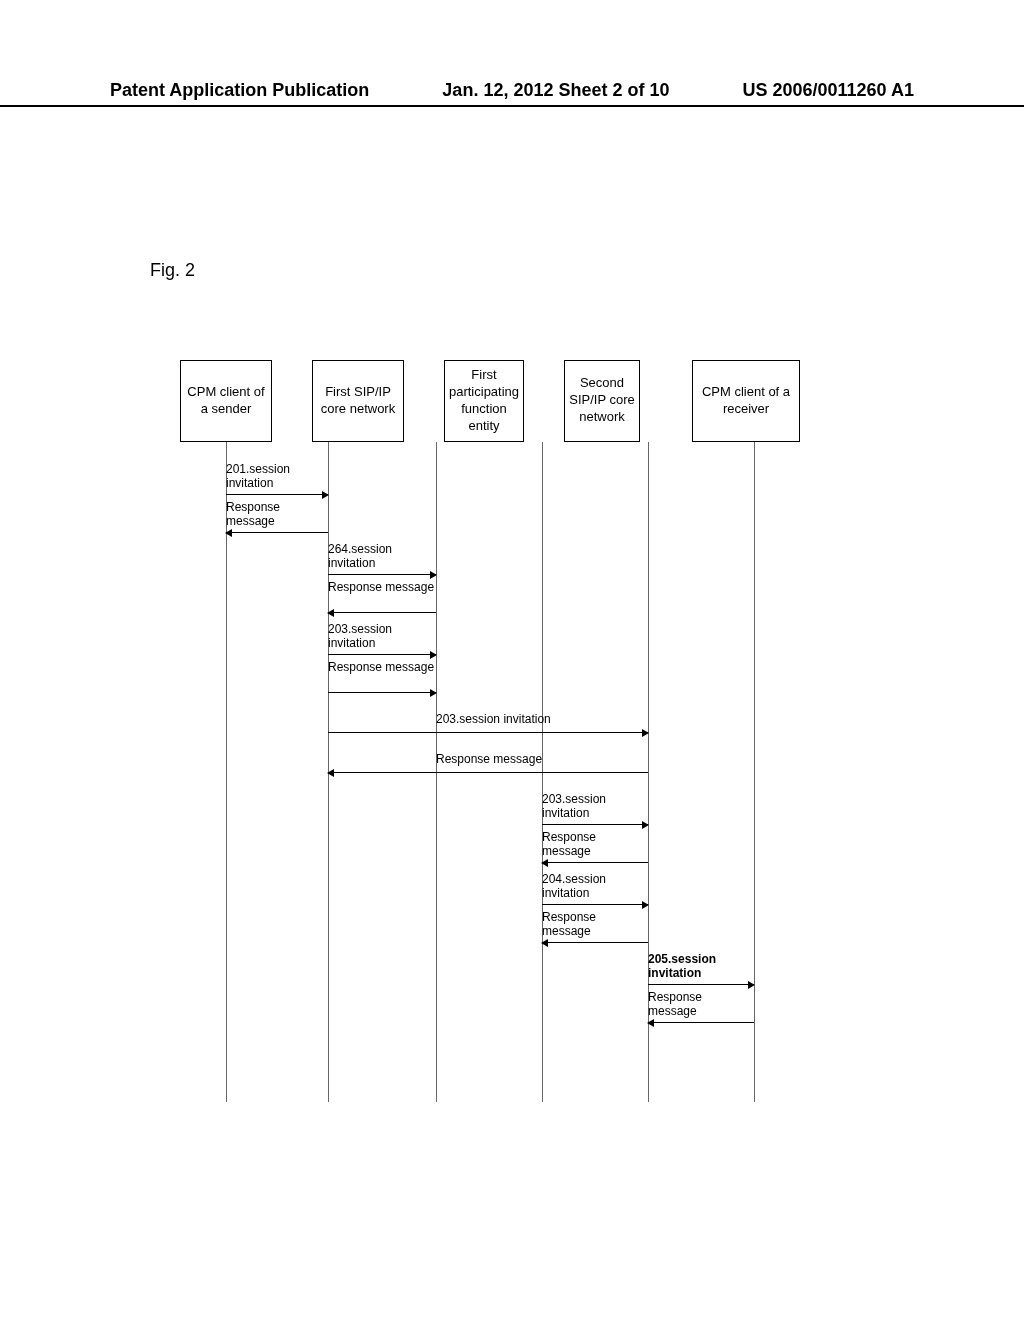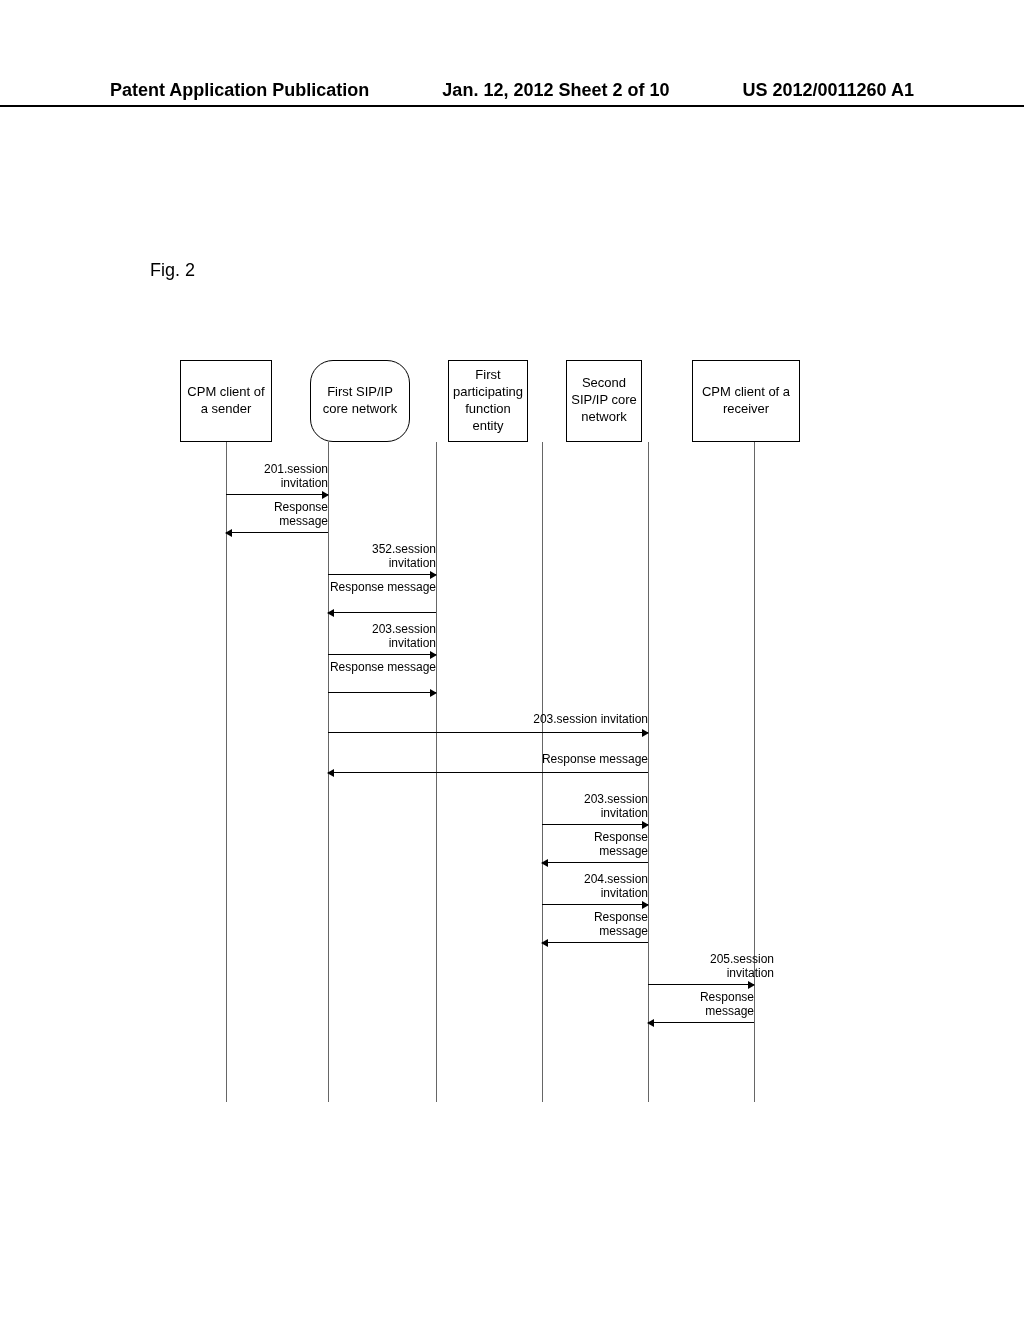--- a/index.html
+++ b/index.html
@@ -63,21 +63,21 @@
     .lifeline {
       position: absolute;
       top: 0;
       width: 1px;
       height: 660px;
       background: #666;
     }
     .msg {
       position: absolute;
       font-size: 12px;
-      text-align: right;
+      text-align: left;
       line-height: 1.2;
     }
     .arrow {
       position: absolute;
       height: 1px;
       background: #000;
     }
     .arrow.right::after {
       content: '';
       position: absolute;
@@ -97,49 +97,49 @@
       border-bottom: 4px solid transparent;
     }
   </style>
 </head>
 <body>
 
 <div class="header">
   <div class="header-row">
     <span>Patent Application Publication</span>
     <span>Jan. 12, 2012  Sheet 2 of 10</span>
-    <span>US 2012/0011260 A1</span>
+    <span>US 2006/0011260 A1</span>
   </div>
 </div>
 
 <div class="figure-label">Fig. 2</div>
 
 <div class="diagram">
   <div class="actors">
     <div class="actor-box" style="width:92px;">CPM client of a sender</div>
-    <div class="actor-box" style="width:100px;border-radius:23px;">First SIP/IP core network</div>
+    <div class="actor-box" style="width:92px;">First SIP/IP core network</div>
     <div class="actor-box" style="width:80px;">First participating function entity</div>
     <div class="actor-box" style="width:76px;">Second SIP/IP core network</div>
     <div class="actor-box" style="width:108px;margin-left:12px;">CPM client of a receiver</div>
   </div>
 
   <div class="lifelines">
     <div class="lifeline" style="left:46px;"></div>
     <div class="lifeline" style="left:148px;"></div>
     <div class="lifeline" style="left:256px;"></div>
     <div class="lifeline" style="left:362px;"></div>
     <div class="lifeline" style="left:468px;"></div>
     <div class="lifeline" style="left:574px;"></div>
 
     <div class="msg" style="left:46px; top:20px; width:102px;">201.session invitation</div>
     <div class="arrow right" style="left:46px; top:52px; width:102px;"></div>
     <div class="msg" style="left:46px; top:58px; width:102px;">Response message</div>
     <div class="arrow left" style="left:46px; top:90px; width:102px;"></div>
 
-    <div class="msg" style="left:148px; top:100px; width:108px;">352.session invitation</div>
+    <div class="msg" style="left:148px; top:100px; width:108px;">264.session invitation</div>
     <div class="arrow right" style="left:148px; top:132px; width:108px;"></div>
     <div class="msg" style="left:148px; top:138px; width:108px;">Response message</div>
     <div class="arrow left" style="left:148px; top:170px; width:108px;"></div>
 
     <div class="msg" style="left:148px; top:180px; width:108px;">203.session invitation</div>
     <div class="arrow right" style="left:148px; top:212px; width:108px;"></div>
     <div class="msg" style="left:148px; top:218px; width:108px;">Response message</div>
     <div class="arrow right" style="left:148px; top:250px; width:108px;"></div>
 
     <div class="msg" style="left:256px; top:270px; width:212px;">203.session invitation</div>
@@ -150,18 +150,18 @@
     <div class="msg" style="left:362px; top:350px; width:106px;">203.session invitation</div>
     <div class="arrow right" style="left:362px; top:382px; width:106px;"></div>
     <div class="msg" style="left:362px; top:388px; width:106px;">Response message</div>
     <div class="arrow left" style="left:362px; top:420px; width:106px;"></div>
 
     <div class="msg" style="left:362px; top:430px; width:106px;">204.session invitation</div>
     <div class="arrow right" style="left:362px; top:462px; width:106px;"></div>
     <div class="msg" style="left:362px; top:468px; width:106px;">Response message</div>
     <div class="arrow left" style="left:362px; top:500px; width:106px;"></div>
 
-    <div class="msg" style="left:488px; top:510px; width:106px;">205.session invitation</div>
+    <div class="msg" style="left:468px; top:510px; width:106px;font-weight:bold;">205.session invitation</div>
     <div class="arrow right" style="left:468px; top:542px; width:106px;"></div>
     <div class="msg" style="left:468px; top:548px; width:106px;">Response message</div>
     <div class="arrow left" style="left:468px; top:580px; width:106px;"></div>
   </div>
 </div>
 
 </body></html>

